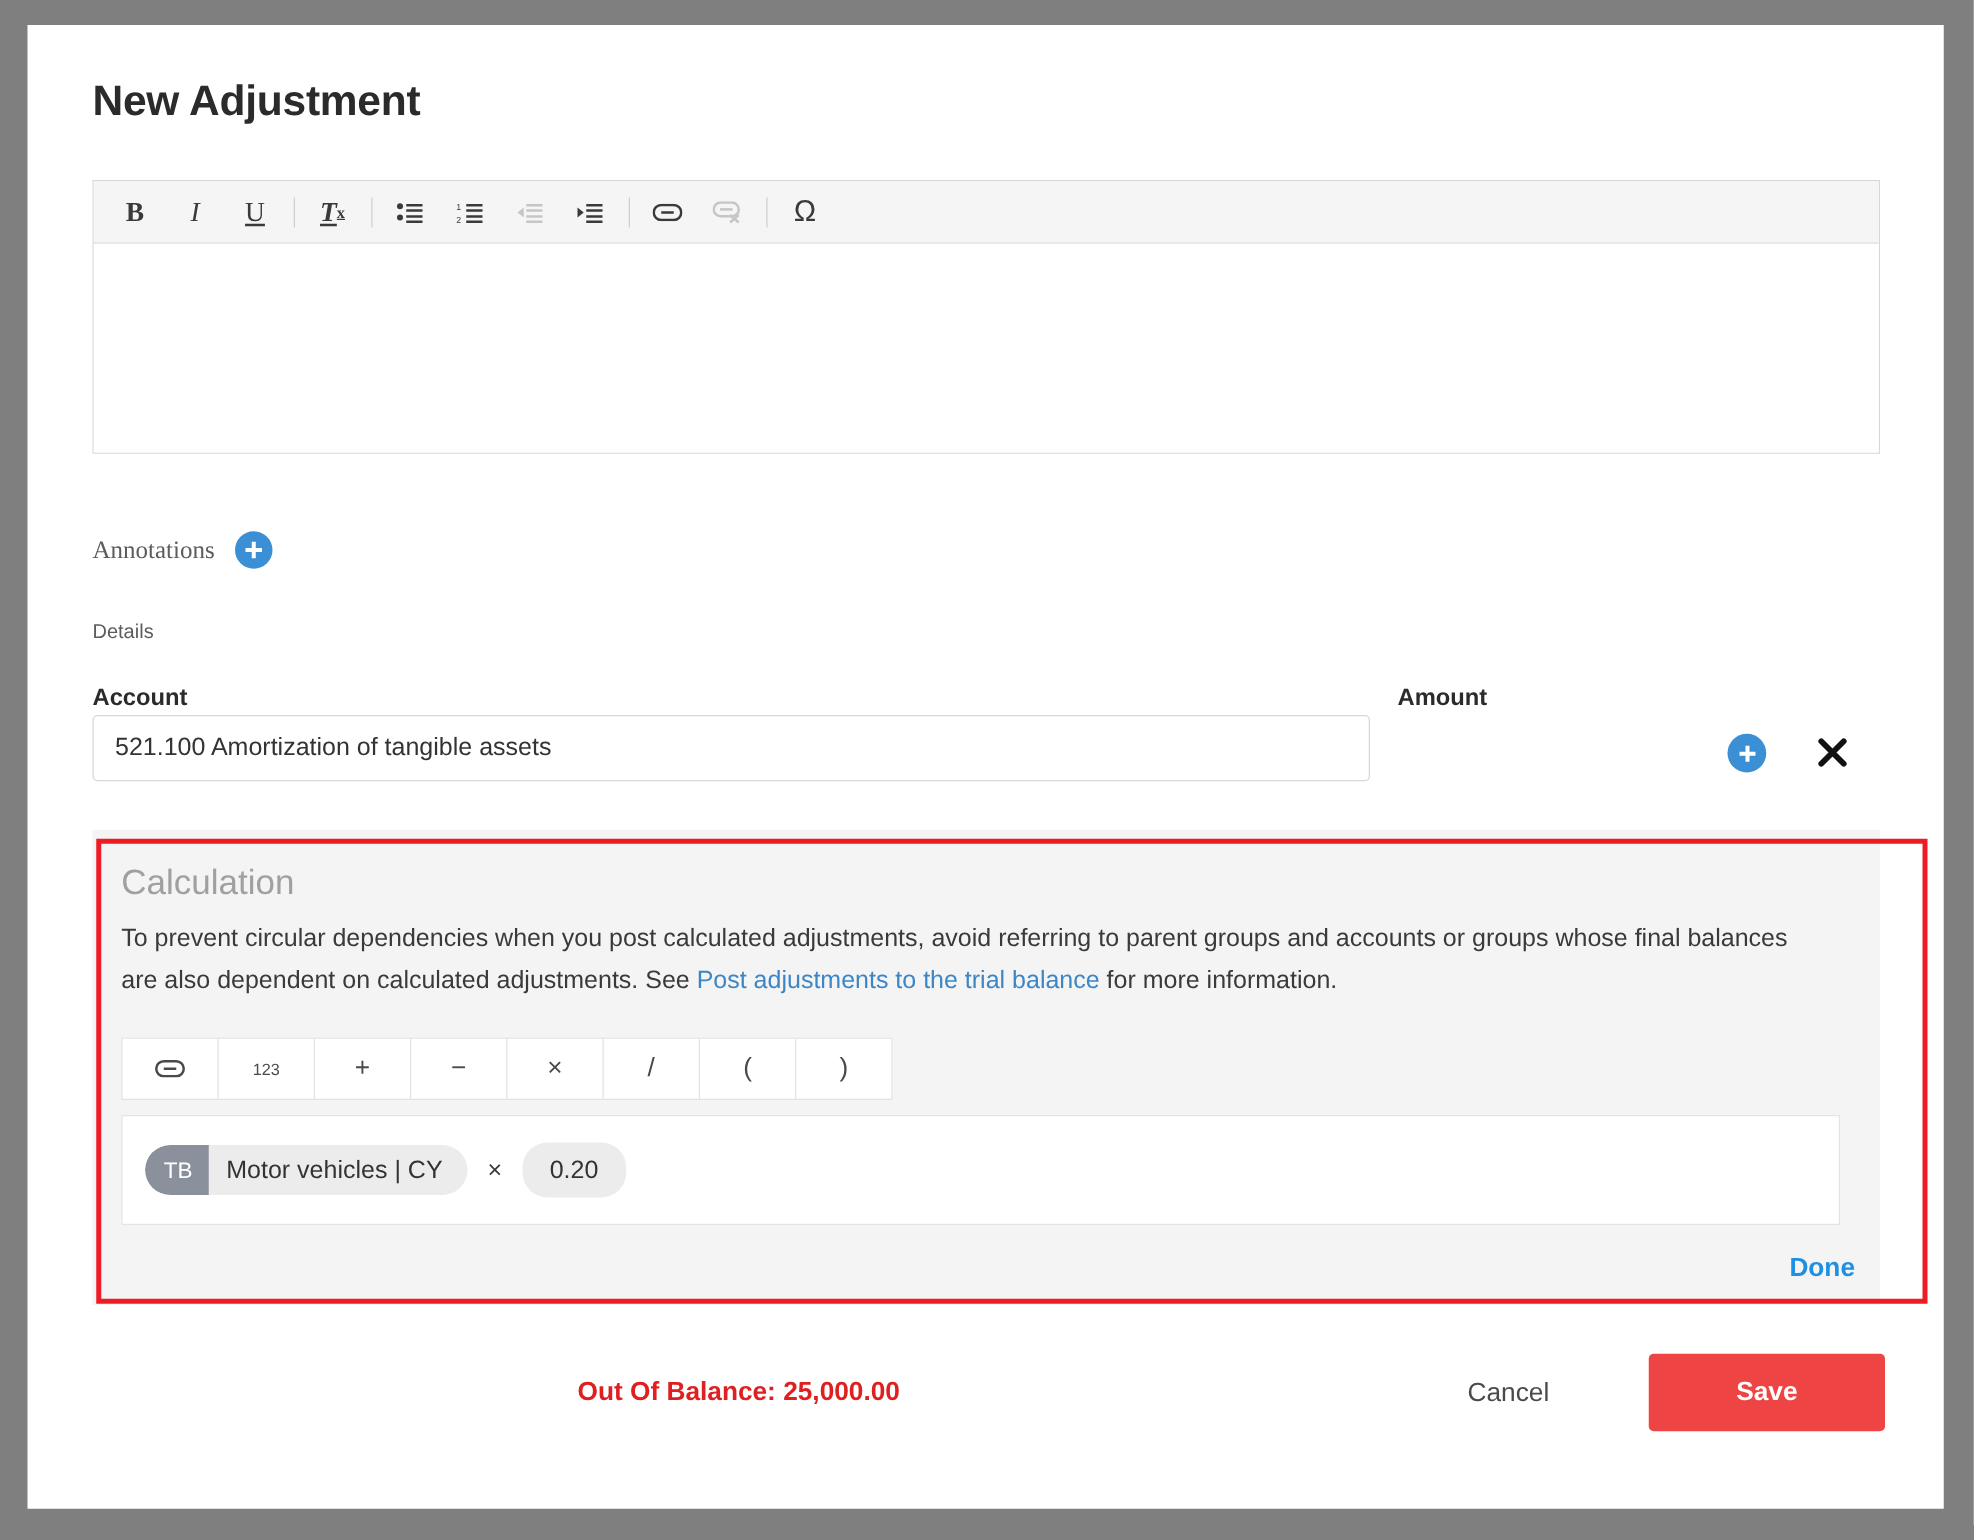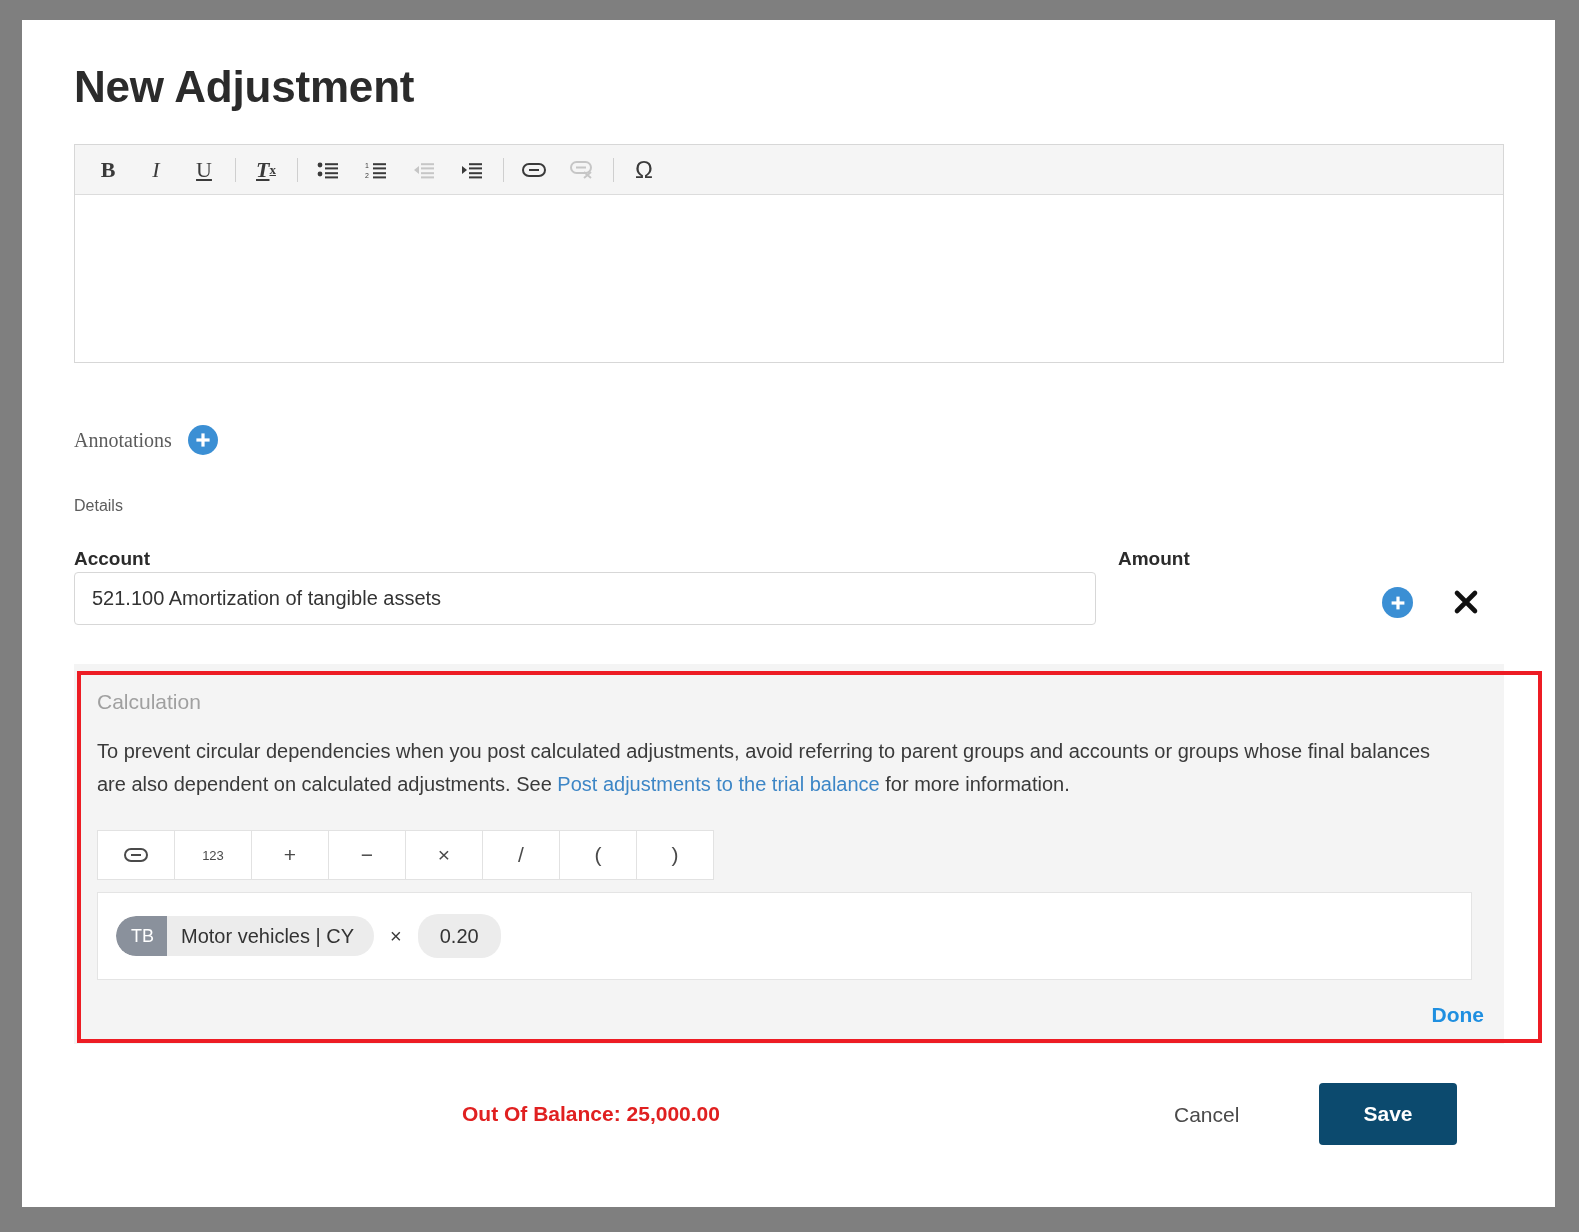--- a/index.html
+++ b/index.html
@@ -21,21 +21,21 @@
     width: 1533px;
     height: 1187px;
     background: #ffffff;
   }
 
   
   .dialog-title {
     position: absolute;
     left: 52px;
     top: 42px;
-    font-size: 44px;
+    font-size: 34px;
     font-weight: bold;
     color: #2b2b2b;
     letter-spacing: -0.2px;
   }
 
   
   .editor {
     position: absolute;
     left: 52px;
     top: 124px;
@@ -202,21 +202,21 @@
     left: 52px;
     top: 644px;
     width: 1430px;
     height: 380px;
     background: #f4f4f4;
   }
   .calc-title {
     position: absolute;
     left: 23px;
     top: 26px;
-    font-size: 21px;
+    font-size: 28px;
     color: #a0a0a0;
   }
   .calc-desc {
     position: absolute;
     left: 23px;
     top: 71px;
     width: 1365px;
     font-size: 20px;
     line-height: 33px;
     color: #3a3a3a;
@@ -342,23 +342,23 @@
     left: 1152px;
     top: 1083px;
     font-size: 21px;
     color: #4a4a4a;
     cursor: pointer;
   }
   .save-btn {
     position: absolute;
     left: 1297px;
     top: 1063px;
-    width: 138px;
+    width: 189px;
     height: 62px;
-    background: #0c4a6e;
+    background: #ef4444;
     border-radius: 4px;
     border: none;
     color: #ffffff;
     font-size: 21px;
     font-weight: bold;
     font-family: "Liberation Sans", sans-serif;
     cursor: pointer;
   }
 </style>
 </head>

